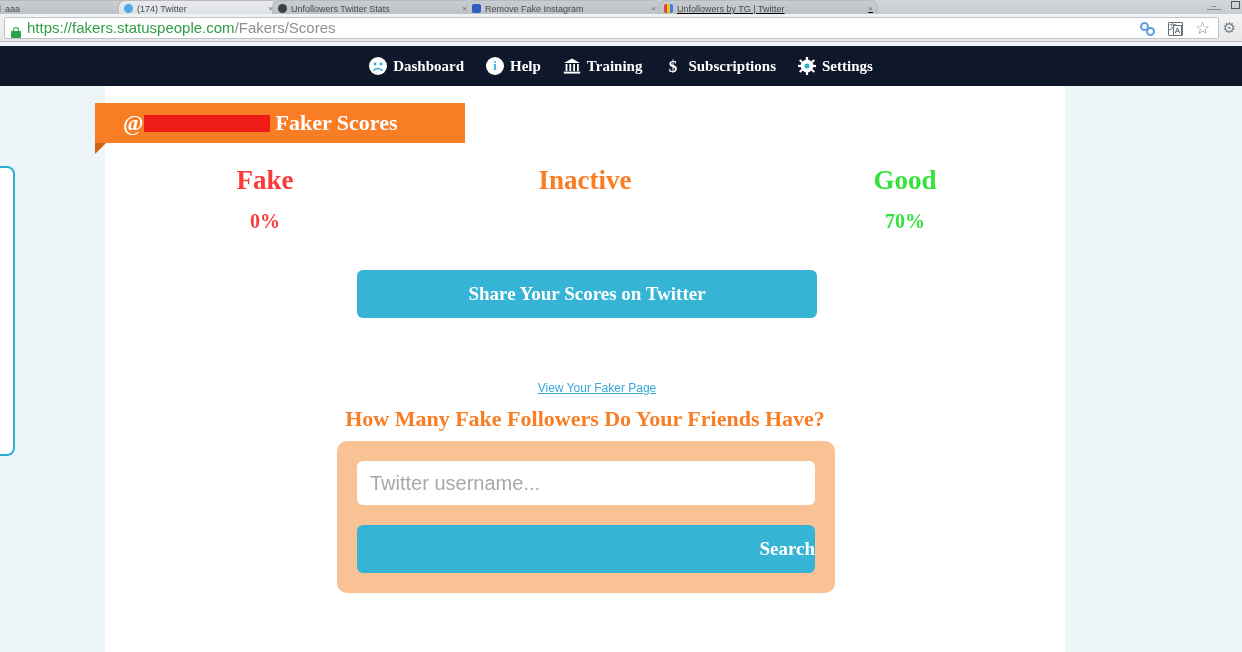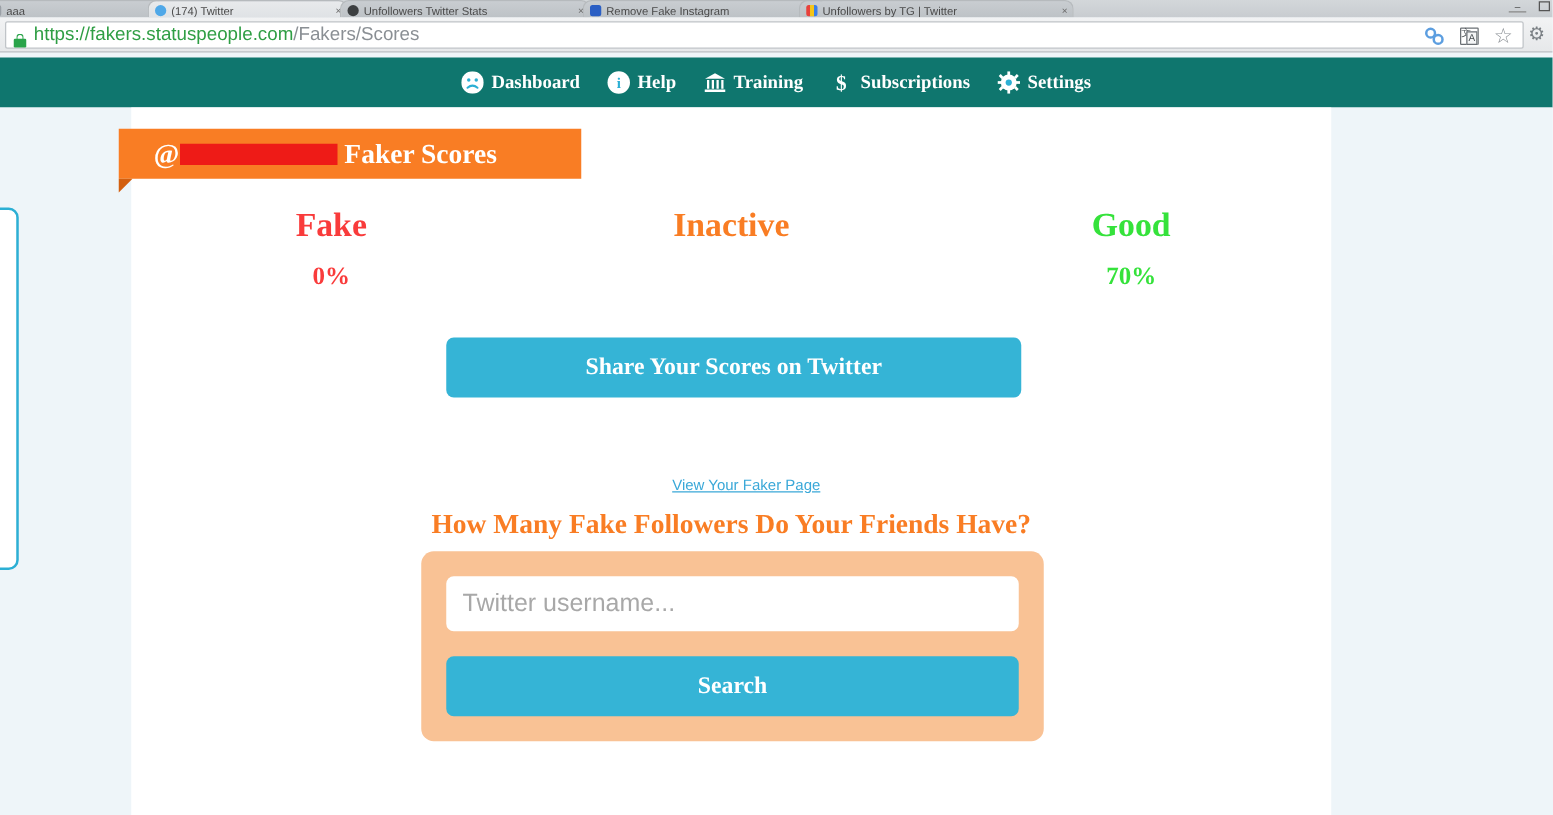--- a/index.html
+++ b/index.html
@@ -205,21 +205,21 @@
     margin-left: 2px;
     margin-right: 2px;
   }
 
   
   .app-nav {
     position: absolute;
     top: 46px; left: 0;
     width: 1242px;
     height: 40px;
-    background: #0f766e;
+    background: #0f172a;
     display: flex;
     align-items: center;
     justify-content: center;
   }
   .nav-items {
     display: flex;
     align-items: center;
     gap: 22px;
   }
   .nav-item {
@@ -424,20 +424,21 @@
     height: 48px;
     margin-top: 20px;
     background: #35b4d6;
     border: none;
     border-radius: 6px;
     color: #ffffff;
     font-family: "Liberation Serif", serif;
     font-weight: bold;
     font-size: 19px;
     cursor: pointer;
+    text-align: right;
   }
 
   .searches-left {
     position: absolute;
     top: 518px;
     left: 0;
     width: 960px;
     text-align: center;
     font-family: "Liberation Serif", serif;
     font-weight: bold;
@@ -464,21 +465,21 @@
     <div class="tab inactive" style="left:272px; width:200px;">
       <span class="tab-favicon fav-dark"></span>
       <span class="tab-title">Unfollowers Twitter Stats</span>
       <span class="tab-close">×</span>
     </div>
     <div class="tab inactive" style="left:466px; width:195px;">
       <span class="tab-favicon fav-blue"></span>
       <span class="tab-title">Remove Fake Instagram</span>
       <span class="tab-close">×</span>
     </div>
-    <div class="tab inactive" style="left:639px; width:220px;">
+    <div class="tab inactive" style="left:658px; width:220px;text-decoration:underline;">
       <span class="tab-favicon fav-multi"></span>
       <span class="tab-title">Unfollowers by TG | Twitter</span>
       <span class="tab-close">×</span>
     </div>
 
     <div class="win-controls">
       <span class="win-btn">–</span>
       <span class="win-btn box"></span>
     </div>
   </div>

